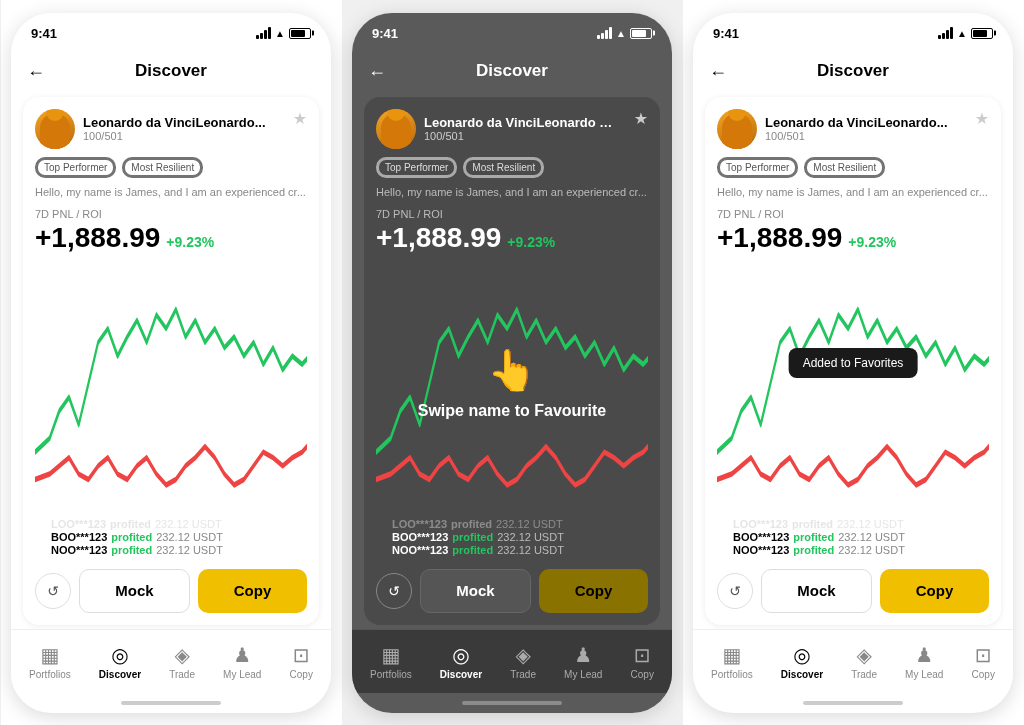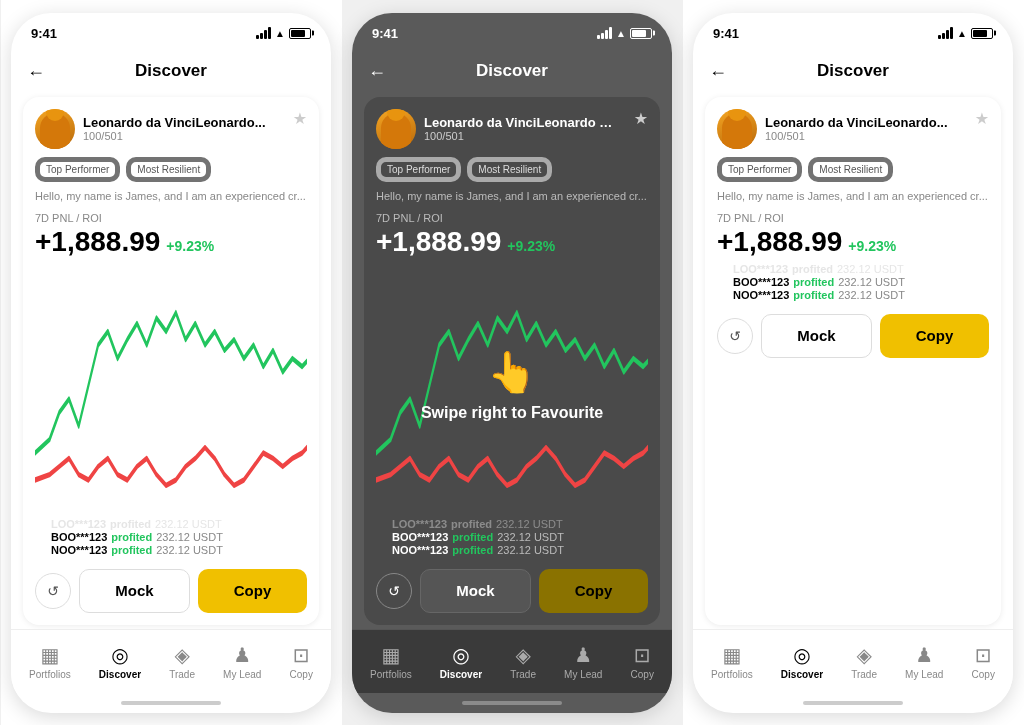--- a/index.html
+++ b/index.html
@@ -209,21 +209,21 @@
       font-size: 16px;
       color: #ccc;
     }
     .badges {
       display: flex;
       gap: 6px;
       margin: 4px 0;
     }
     .badge {
       font-size: 10px;
-      border: 5px solid #737373;
+      border: 3px solid #737373;
       border-radius: 10px;
       padding: 2px 6px;
       color: #555;
     }
     .phone.dimmed .badge { border-color: #aaa; color: #ddd; }
     .card-desc {
       font-size: 11px;
       color: #888;
       margin: 4px 0;
       white-space: nowrap;
@@ -576,21 +576,21 @@
           <div class="pnl-label">7D PNL / ROI</div>
           <div class="pnl-value">
             <span>+1,888.99</span>
             <span class="pnl-percent">+9.23%</span>
           </div>
           <div class="chart-area"><svg viewBox="0 0 280 90" preserveAspectRatio="none" style="width: 100%; height: 100%;">
               <path d="M0,70 L15,65 L25,55 L35,50 L45,60 L55,45 L65,30 L75,25 L85,35 L95,28 L105,22 L115,30 L125,20 L135,25 L145,18 L155,28 L165,22 L175,30 L185,25 L195,32 L205,28 L215,35 L225,30 L235,38 L245,32 L255,40 L265,35 L275,38 L280,36" fill="none" stroke="#22c55e" stroke-width="2" stroke-linecap="round" stroke-linejoin="round"></path>
               <path d="M0,80 L15,78 L25,75 L35,72 L45,78 L55,80 L65,75 L75,72 L85,78 L95,80 L105,75 L115,72 L125,78 L135,82 L145,80 L155,75 L165,72 L175,68 L185,72 L195,78 L205,82 L215,80 L225,75 L235,70 L245,72 L255,75 L265,72 L275,70 L280,68" fill="none" stroke="#ef4444" stroke-width="2" stroke-linecap="round" stroke-linejoin="round"></path>
             </svg><div class="swipe-overlay">
               <div class="swipe-hand">👆</div>
-              <div class="swipe-text">Swipe right to Favourite</div>
+              <div class="swipe-text">Swipe name to Favourite</div>
             </div></div>
           <div class="followers-list">
             <div class="follower-item faded">
               <span class="follower-name">LOO***123</span>
               <span class="follower-action"> profited</span>
               <span class="follower-amount"> 232.12 USDT</span>
             </div>
             <div class="follower-item">
               <span class="follower-name">BOO***123</span>
               <span class="follower-action"> profited</span>
@@ -676,20 +676,24 @@
           <div class="badges">
             <span class="badge">Top Performer</span>
             <span class="badge">Most Resilient</span>
           </div>
           <div class="card-desc">Hello, my name is James, and I am an experienced cr...</div>
           <div class="pnl-label">7D PNL / ROI</div>
           <div class="pnl-value">
             <span>+1,888.99</span>
             <span class="pnl-percent">+9.23%</span>
           </div>
+          <div class="chart-area"><svg viewBox="0 0 280 90" preserveAspectRatio="none" style="width: 100%; height: 100%;">
+              <path d="M0,70 L15,65 L25,55 L35,50 L45,60 L55,45 L65,30 L75,25 L85,35 L95,28 L105,22 L115,30 L125,20 L135,25 L145,18 L155,28 L165,22 L175,30 L185,25 L195,32 L205,28 L215,35 L225,30 L235,38 L245,32 L255,40 L265,35 L275,38 L280,36" fill="none" stroke="#22c55e" stroke-width="2" stroke-linecap="round" stroke-linejoin="round"></path>
+              <path d="M0,80 L15,78 L25,75 L35,72 L45,78 L55,80 L65,75 L75,72 L85,78 L95,80 L105,75 L115,72 L125,78 L135,82 L145,80 L155,75 L165,72 L175,68 L185,72 L195,78 L205,82 L215,80 L225,75 L235,70 L245,72 L255,75 L265,72 L275,70 L280,68" fill="none" stroke="#ef4444" stroke-width="2" stroke-linecap="round" stroke-linejoin="round"></path>
+            </svg><div class="favorite-tooltip">Added to Favorites</div></div>
           <div class="followers-list">
             <div class="follower-item faded">
               <span class="follower-name">LOO***123</span>
               <span class="follower-action"> profited</span>
               <span class="follower-amount"> 232.12 USDT</span>
             </div>
             <div class="follower-item">
               <span class="follower-name">BOO***123</span>
               <span class="follower-action"> profited</span>
               <span class="follower-amount"> 232.12 USDT</span>

